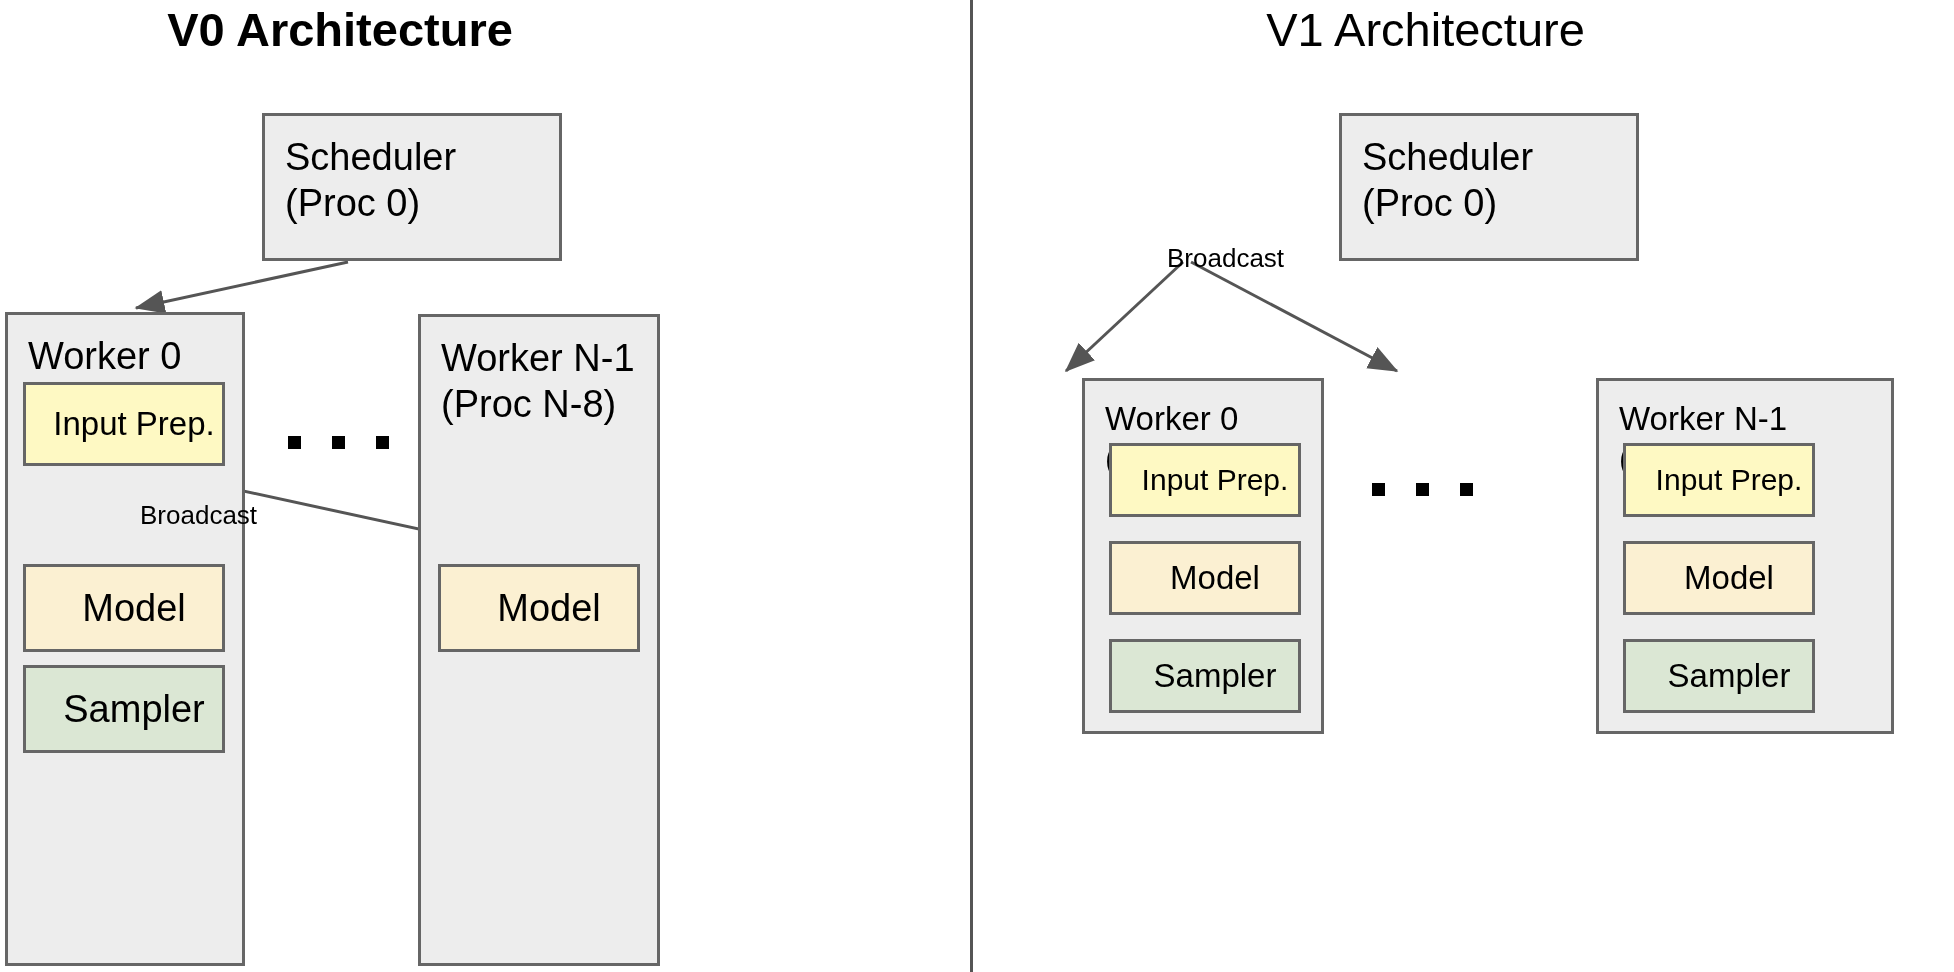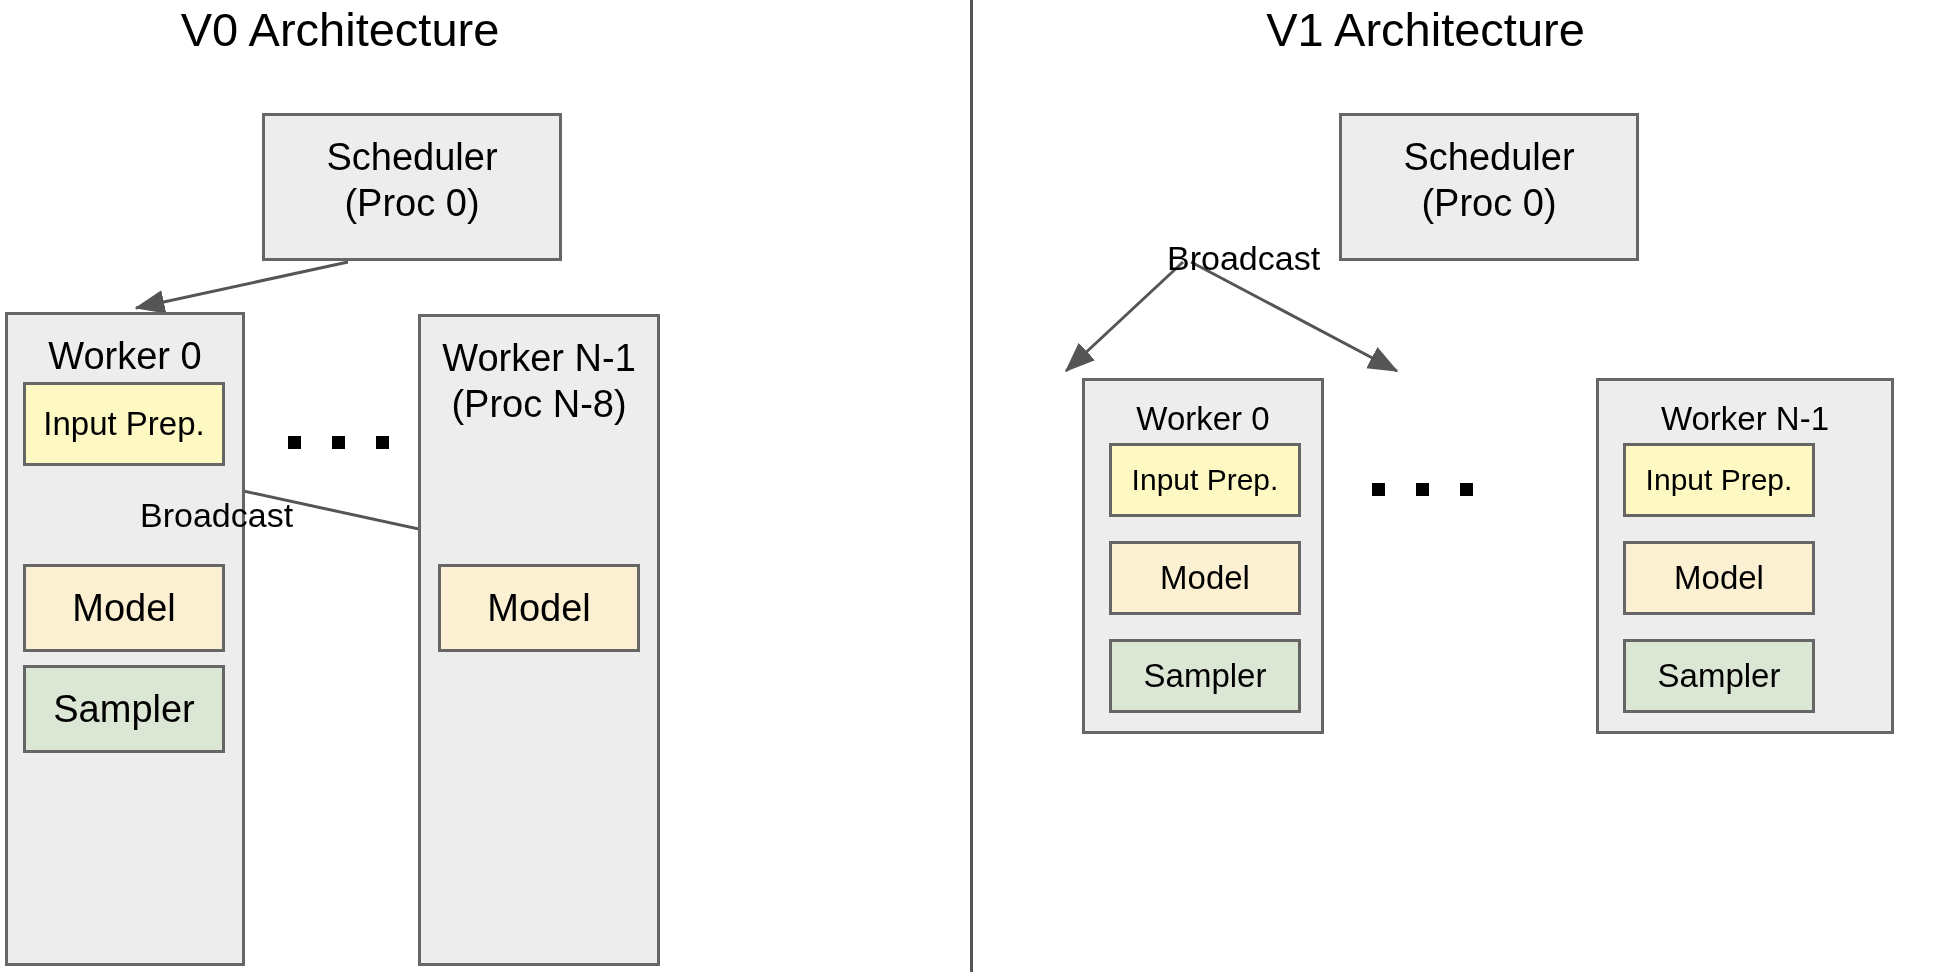--- a/index.html
+++ b/index.html
@@ -39,64 +39,65 @@
   .panel-title {
     position: absolute;
     top: 2px;
     font-size: 47px;
     line-height: 56px;
     font-weight: 400;
     text-align: center;
     white-space: nowrap;
     color: #000000;
   }
-  #title-v0 { left: 0; width: 680px; }
+  #title-v0 { left: 0; width: 680px; font-weight: bold; }
   #title-v1 { left: 0; width: 981px; }
 
   
   .box {
     position: absolute;
     box-sizing: border-box;
     border: 3px solid #666666;
     display: flex;
     flex-direction: column;
     align-items: center;
     justify-content: flex-start;
   }
   .box-gray { background: #ededed; }
   .box-purple { background: #fef9c3; }
   .box-cream { background: #fbf0d2; }
   .box-green { background: #dbe7d4; }
 
   .box-label {
     font-size: 38px;
     line-height: 46px;
-    text-align: center;
+    text-align: left;
     white-space: nowrap;
     color: #000000;
+    padding-left: 20px;
   }
   .box-label.small { font-size: 33px; line-height: 40px; }
   .box-label.tiny  { font-size: 30px; line-height: 36px; }
 
   .centered-label {
     width: 100%;
     display: flex;
     align-items: center;
     justify-content: center;
     height: 100%;
   }
 
   .header-text {
     padding-top: 18px;
     width: 100%;
   }
 
   .edge-label {
     position: absolute;
-    font-size: 34px;
+    font-size: 26px;
     line-height: 40px;
     white-space: nowrap;
     color: #000000;
     background: transparent;
   }
 
   .ellipsis-dots {
     position: absolute;
     display: flex;
     gap: 31px;

